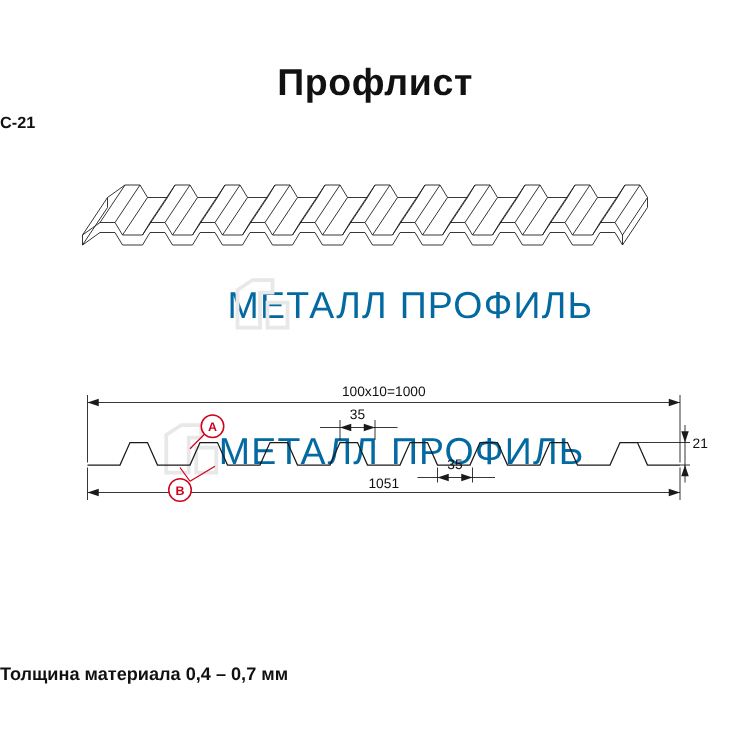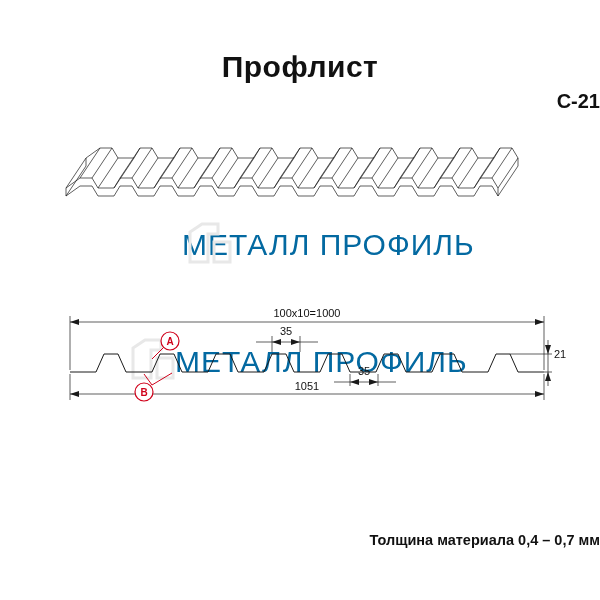--- a/index.html
+++ b/index.html
@@ -29,31 +29,31 @@
     font-size: 30px;
     font-weight: bold;
     letter-spacing: 0.5px;
     color: #111111;
   }
   .subtitle {
     position: absolute;
     left: 0;
     right: 0;
     top: 90px;
-    text-align: right;
-    font-size: 20px;
+    text-align: left;
+    font-size: 13px;
     font-weight: bold;
     color: #111111;
   }
   .footer-note {
     position: absolute;
     left: 0;
     right: 0;
     top: 532px;
-    text-align: right;
+    text-align: left;
     font-size: 14.5px;
     font-weight: bold;
     color: #111111;
   }
   .iso-wrap {
     position: absolute;
     left: 60px;
     top: 130px;
     width: 480px;
     height: 115px;

